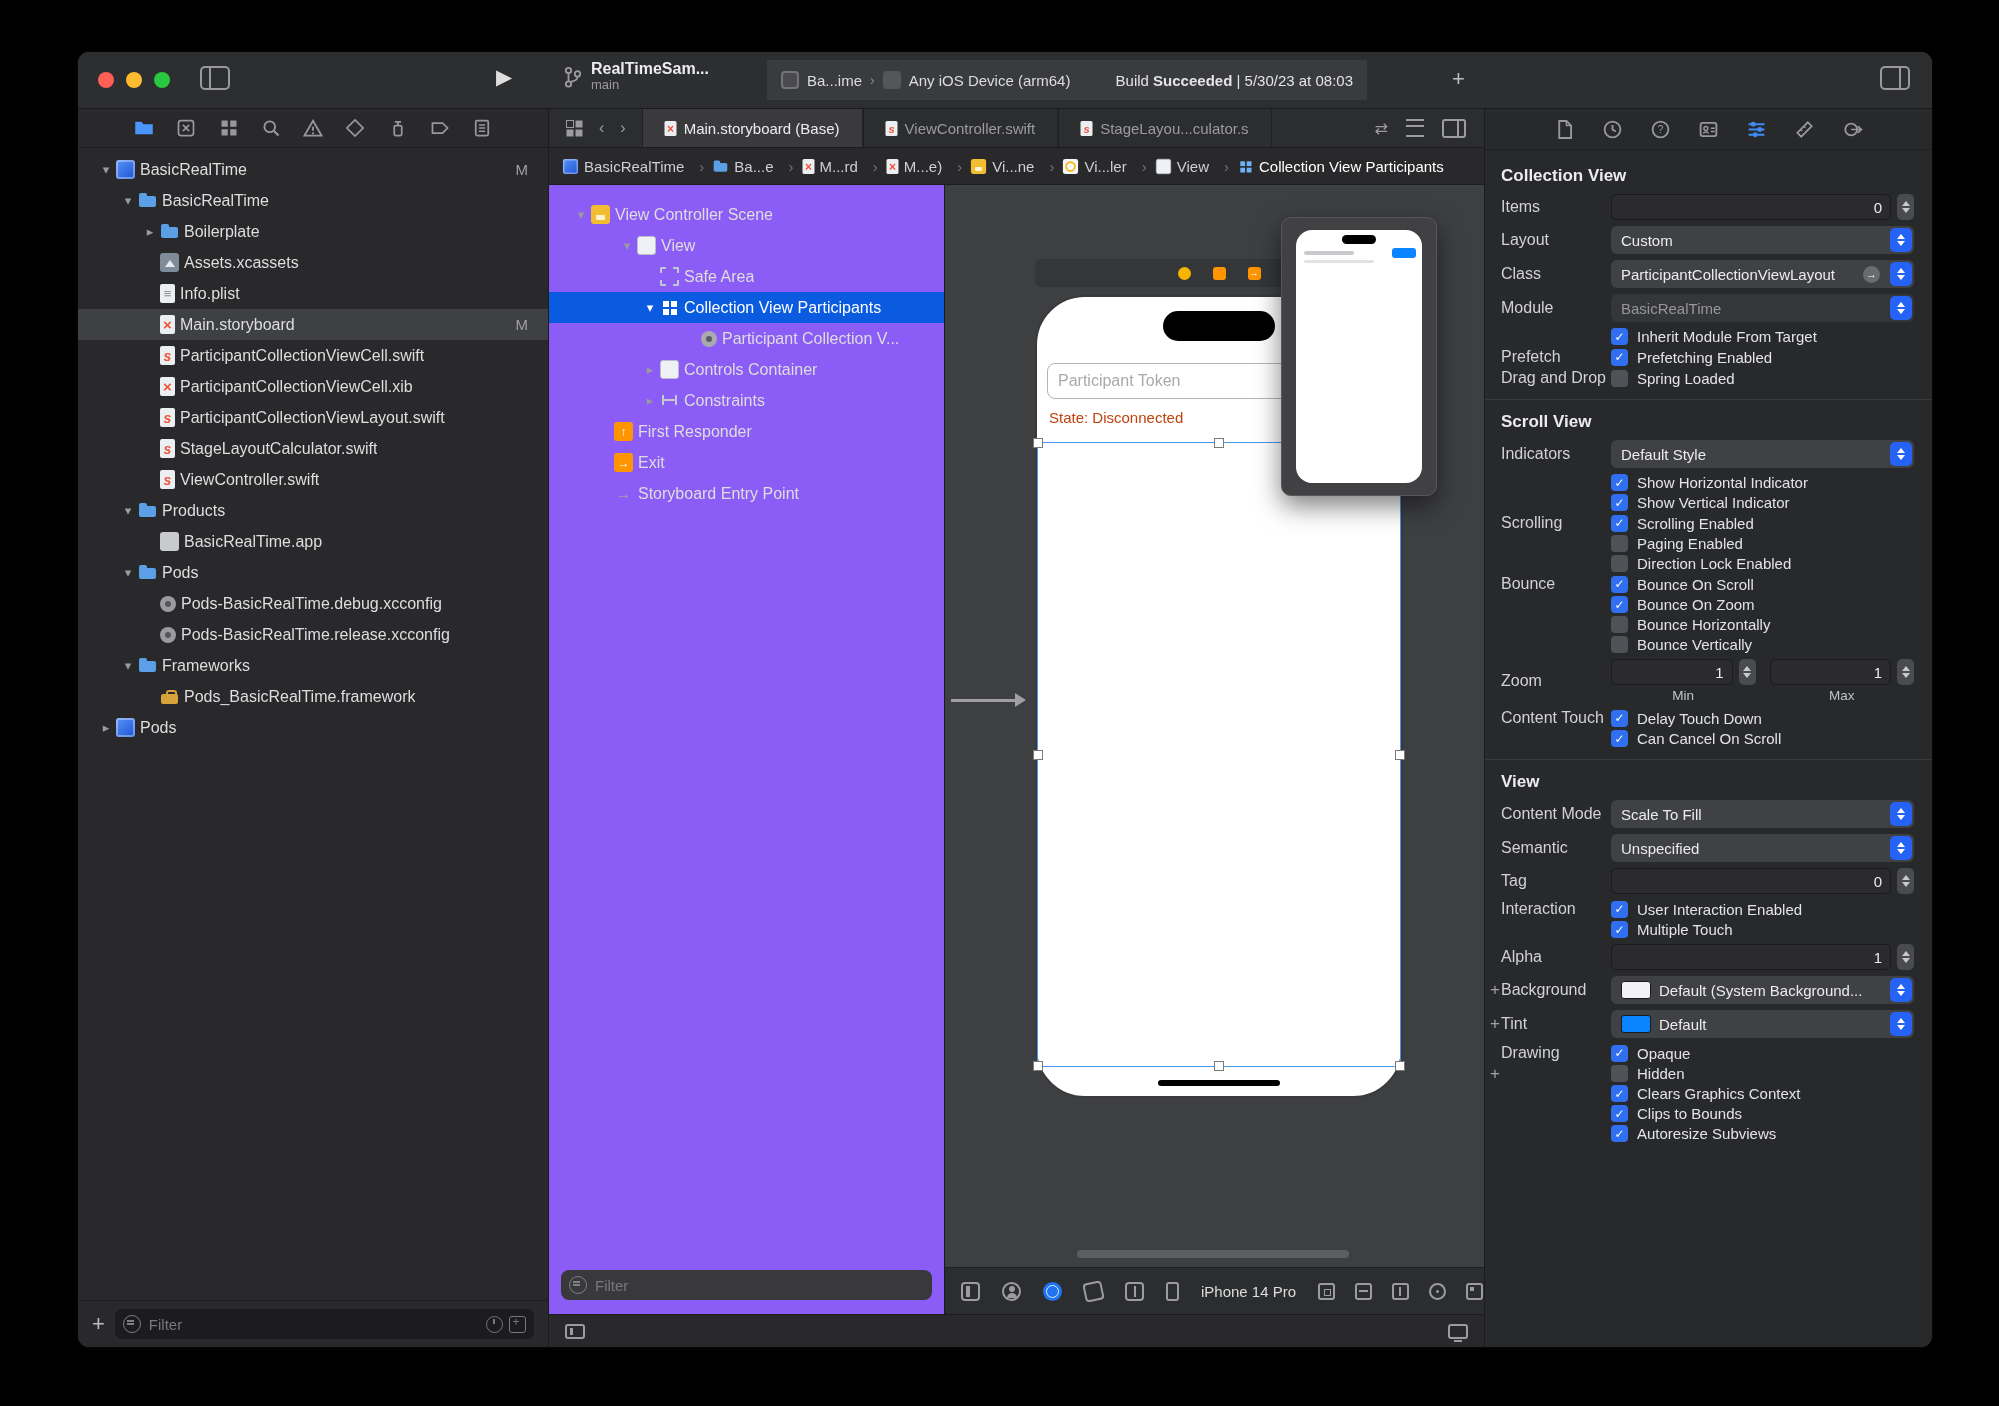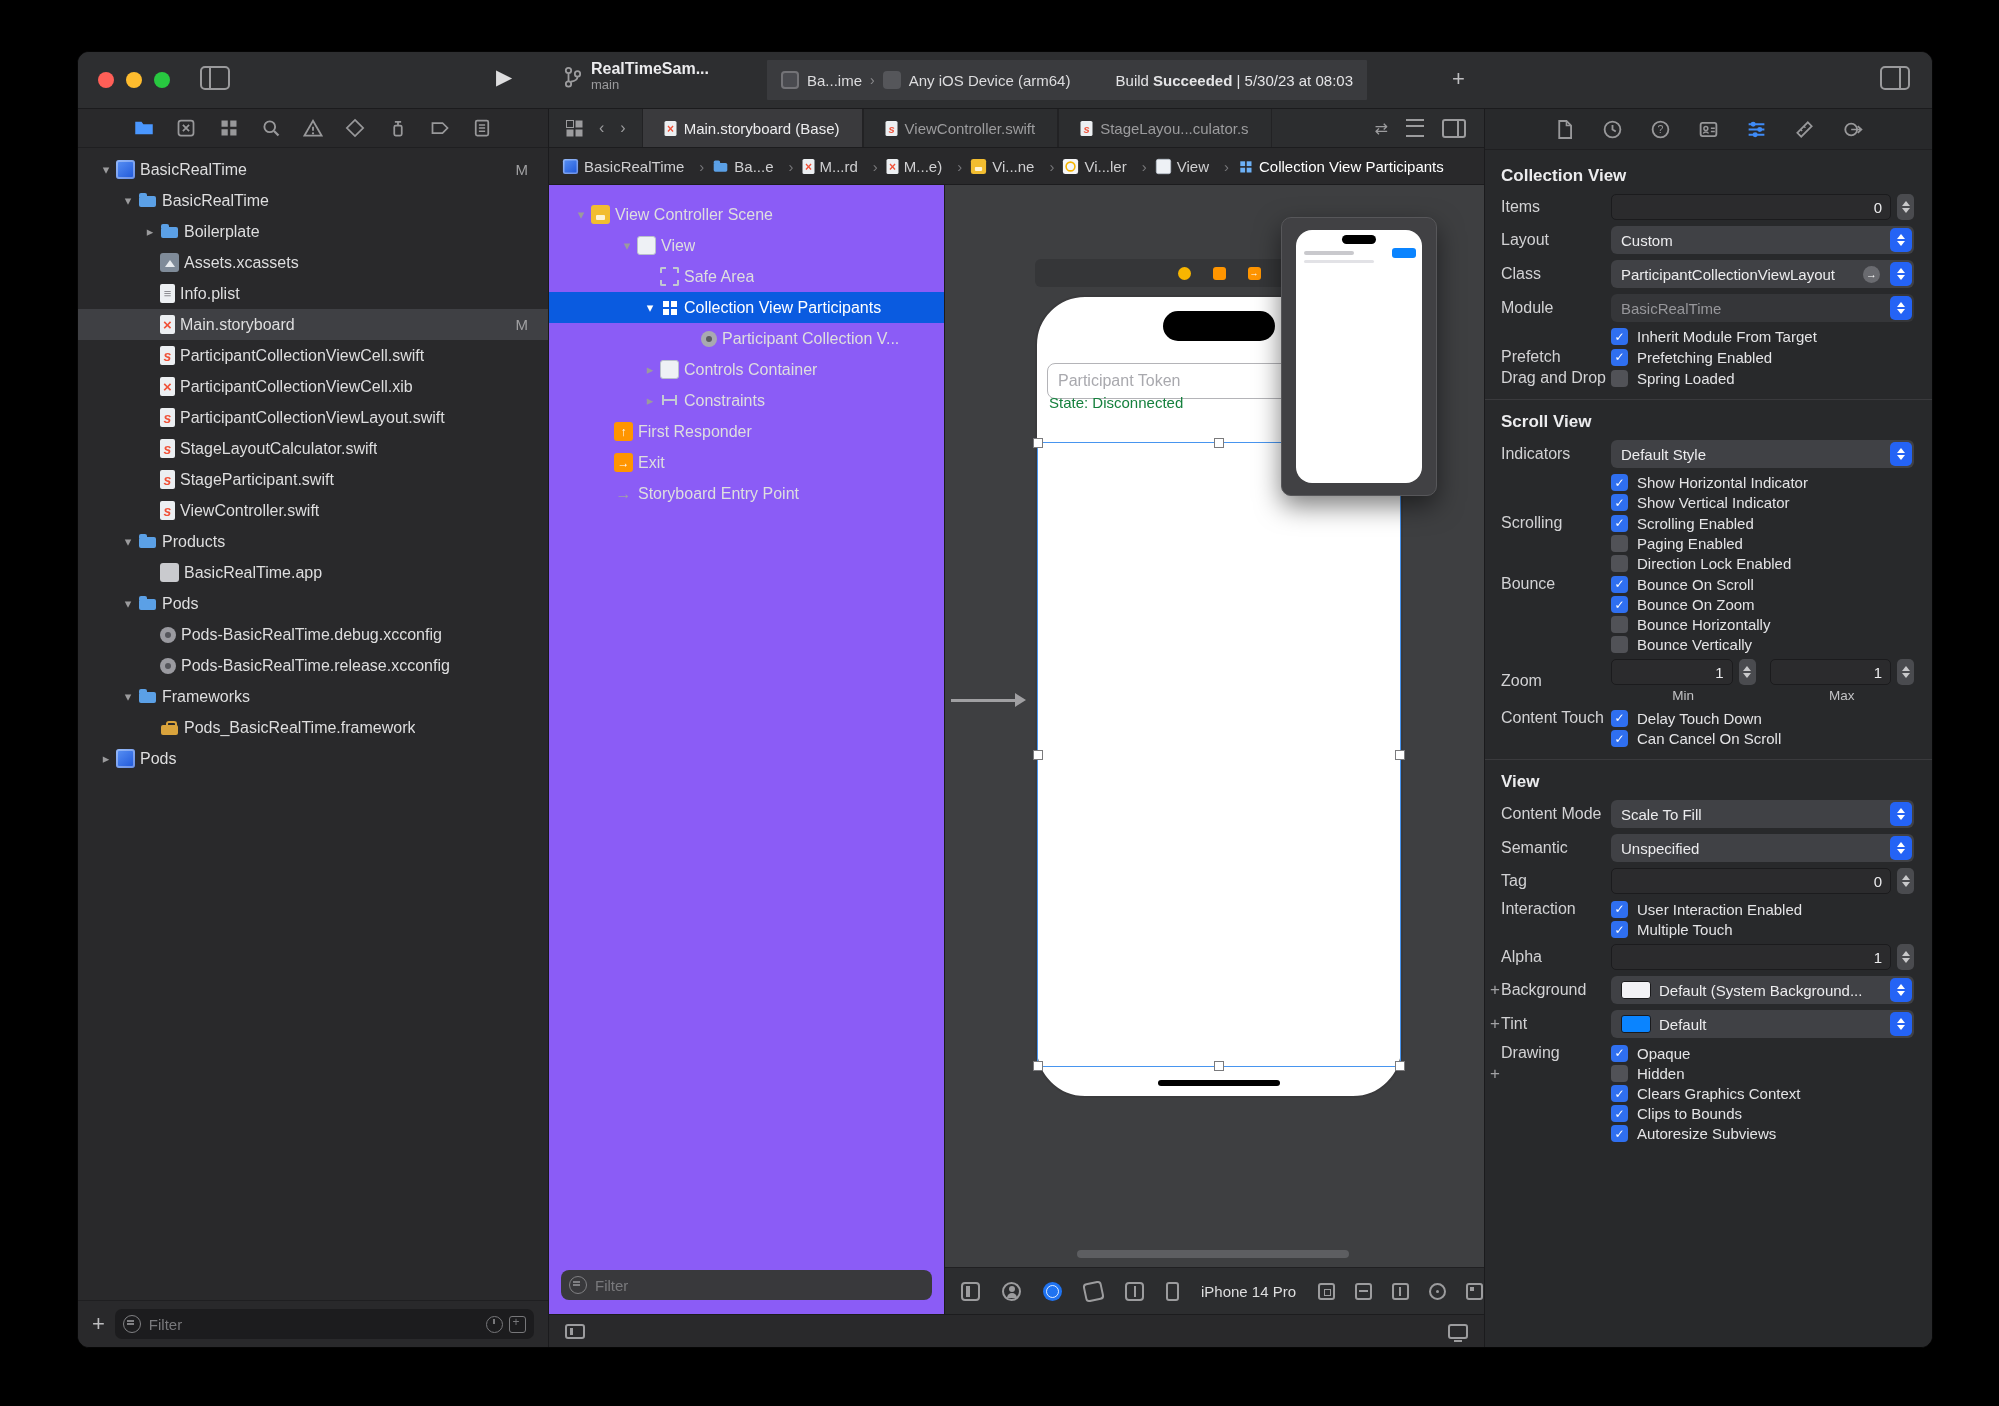--- a/index.html
+++ b/index.html
@@ -124,21 +124,21 @@
   .out-filter{flex:none;margin:8px 12px 14px 12px}
   .out-filter .filter-field{background:#39393c;border-radius:8px}
   
   .canvas{flex:1;position:relative;background:#3e3f41;min-width:0;overflow:hidden}
   .vc-headbar{position:absolute;left:90px;top:74px;width:368px;height:28px;background:#353638;border-radius:6px;display:flex;align-items:center;justify-content:center;gap:22px}
   .hb-dot{width:13px;height:13px;border-radius:50%;background:#f7b500}
   .hb-sq{width:13px;height:13px;border-radius:3px;background:#ff9500;color:#fff;font-size:9px;display:flex;align-items:center;justify-content:center;font-weight:bold}
   .phone{position:absolute;left:90px;top:110px;width:368px;height:803px;background:#fff;border:2px solid #3a3a3c;border-radius:50px;box-sizing:border-box}
   .island{position:absolute;left:50%;transform:translateX(-50%);top:14px;width:112px;height:30px;background:#000;border-radius:16px}
   .p-textfield{position:absolute;left:10px;right:10px;top:66px;height:36px;border:1.5px solid #b4b4b8;border-radius:8px;display:flex;align-items:center;padding-left:10px;color:#a9a9ae;font-size:16px;box-sizing:border-box}
-  .p-state{position:absolute;left:12px;top:97px;color:#15803d;font-size:15px}
+  .p-state{position:absolute;left:12px;top:112px;color:#c2410c;font-size:15px}
   .sel-rect{position:absolute;left:0;right:0;top:145px;height:625px;border:1.5px solid #4895ef;box-sizing:border-box}
   .handle{position:absolute;width:10px;height:10px;background:#fff;border:1px solid #7a7a7c;box-sizing:border-box}
   .homebar{position:absolute;left:50%;transform:translateX(-50%);bottom:10px;width:122px;height:6px;border-radius:3px;background:#000}
   .entry-arrow{position:absolute;left:6px;top:514px;width:66px;height:3px;background:#a0a0a2}
   .entry-arrow::after{content:"";position:absolute;right:-9px;top:-6px;border-left:11px solid #a0a0a2;border-top:7.5px solid transparent;border-bottom:7.5px solid transparent}
   .preview-card{position:absolute;left:336px;top:32px;width:154px;height:277px;background:#414144;border:1px solid #57575a;border-radius:10px;box-shadow:0 10px 26px rgba(0,0,0,.5);z-index:5}
   .mini-phone{position:absolute;left:14px;top:12px;right:14px;bottom:12px;background:#fff;border-radius:16px;overflow:hidden}
   .mini-island{position:absolute;left:50%;transform:translateX(-50%);top:5px;width:34px;height:9px;background:#000;border-radius:5px}
   .mini-chip{position:absolute;right:6px;top:18px;width:24px;height:10px;background:#0a84ff;border-radius:3px}
   .mini-line{position:absolute;left:8px;top:21px;width:50px;height:4px;background:#c9c9cd;border-radius:2px}
@@ -365,26 +365,20 @@
 
           </div>
 
           <div class="nav-row" data-depth="2">
             <span class="chev"></span>
             <span class="fi" data-icon="swift"></span>
             <span class="nav-label">StageLayoutCalculator.swift</span>
 
           </div>
 
-          <div class="nav-row" data-depth="2">
-            <span class="chev"></span>
-            <span class="fi" data-icon="swift"></span>
-            <span class="nav-label">StageParticipant.swift</span>
-
-          </div>
 
           <div class="nav-row" data-depth="2">
             <span class="chev"></span>
             <span class="fi" data-icon="swift"></span>
             <span class="nav-label">ViewController.swift</span>
 
           </div>
 
           <div class="nav-row" data-depth="1">
             <span class="chev" data-chev="down"></span>

